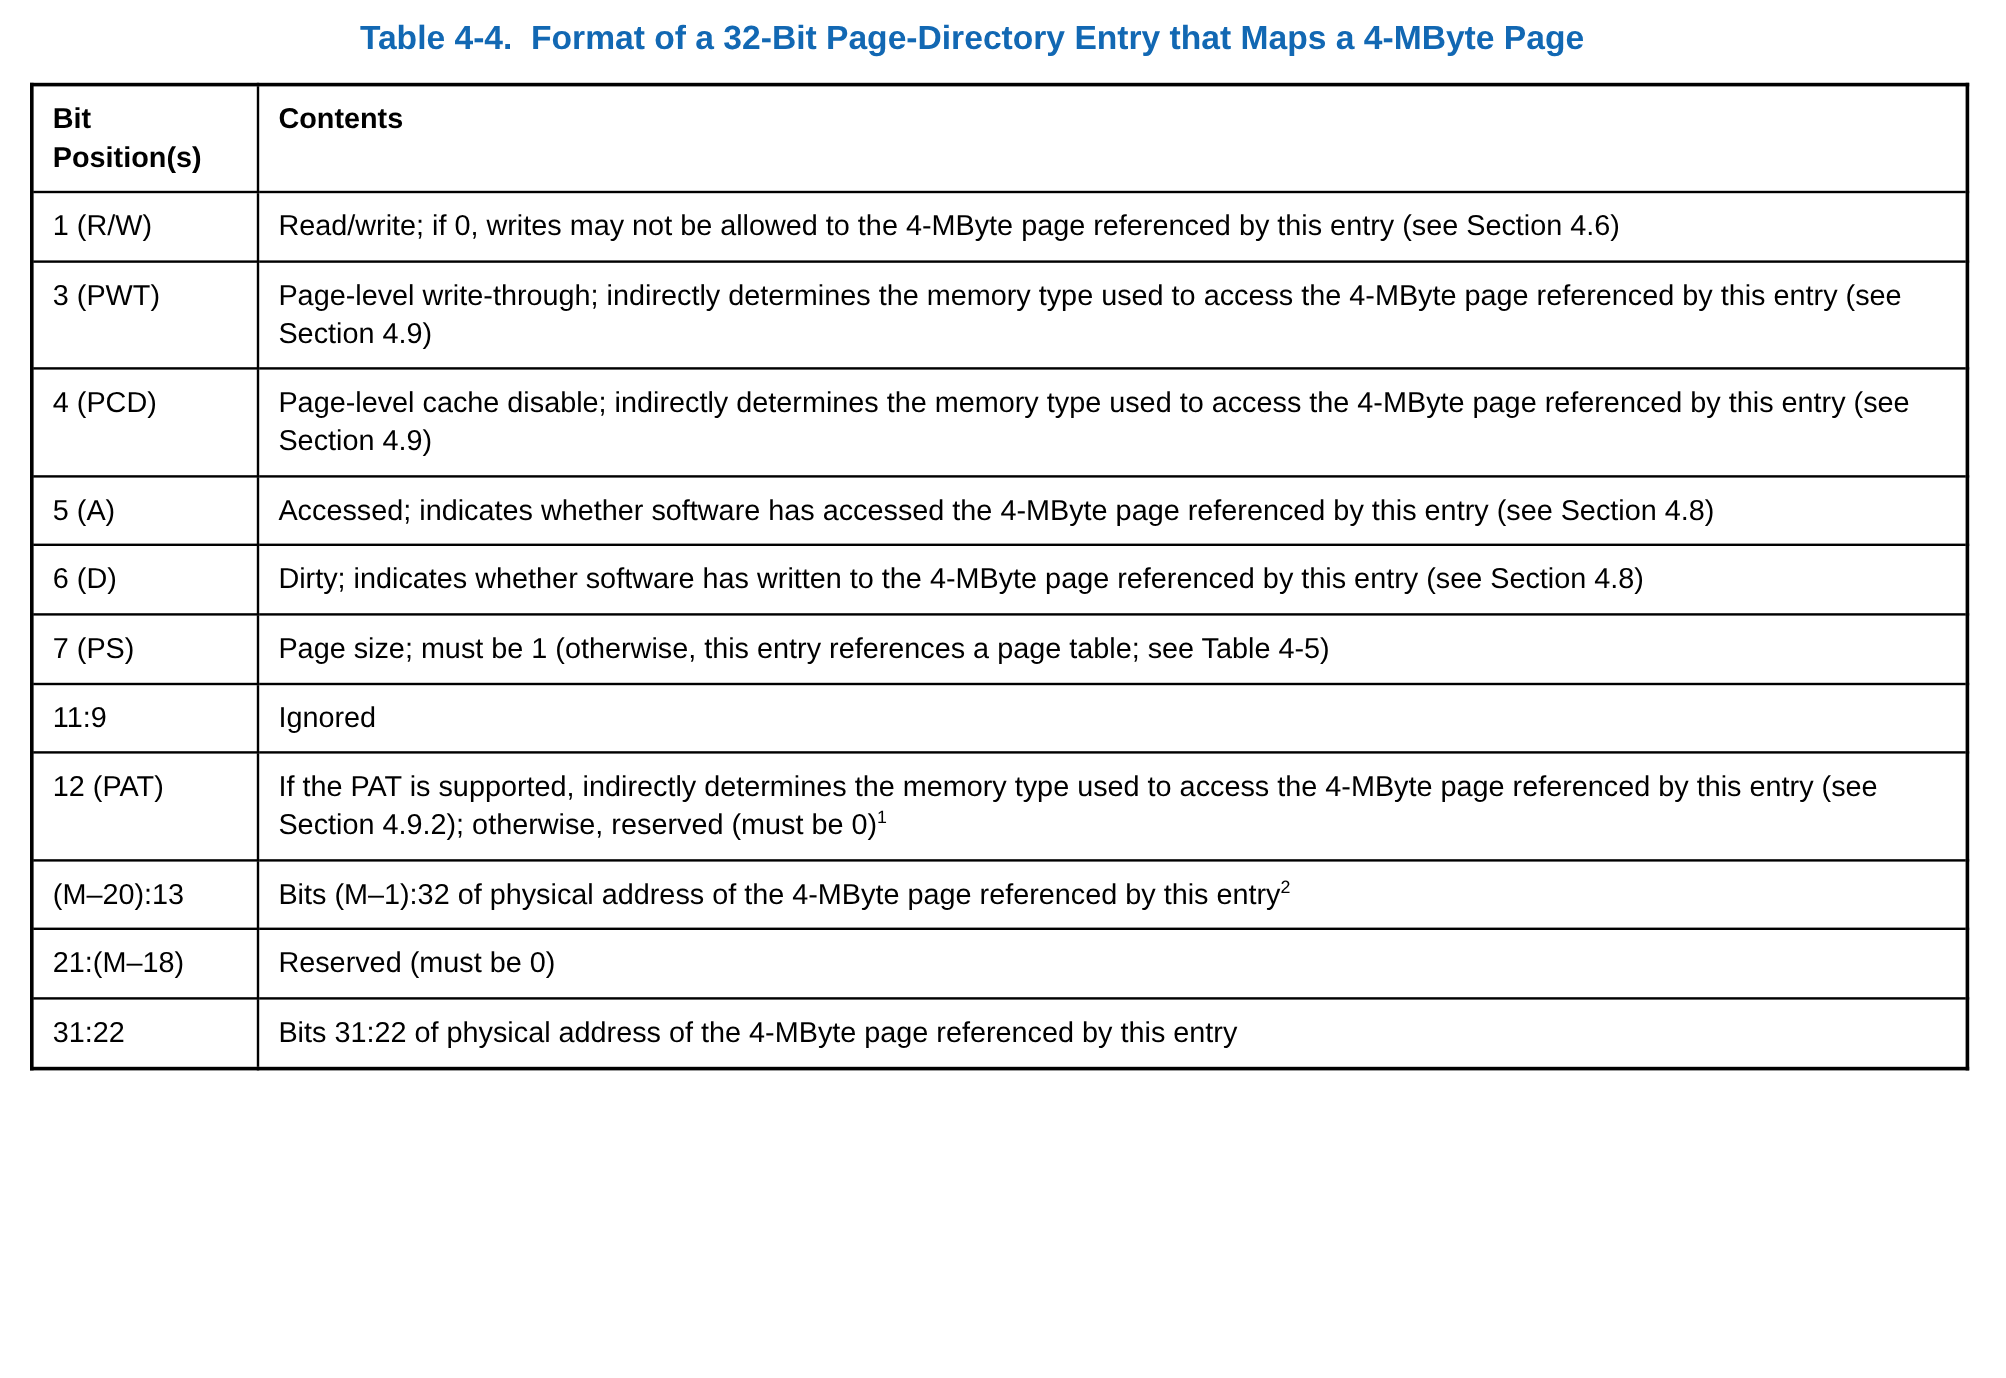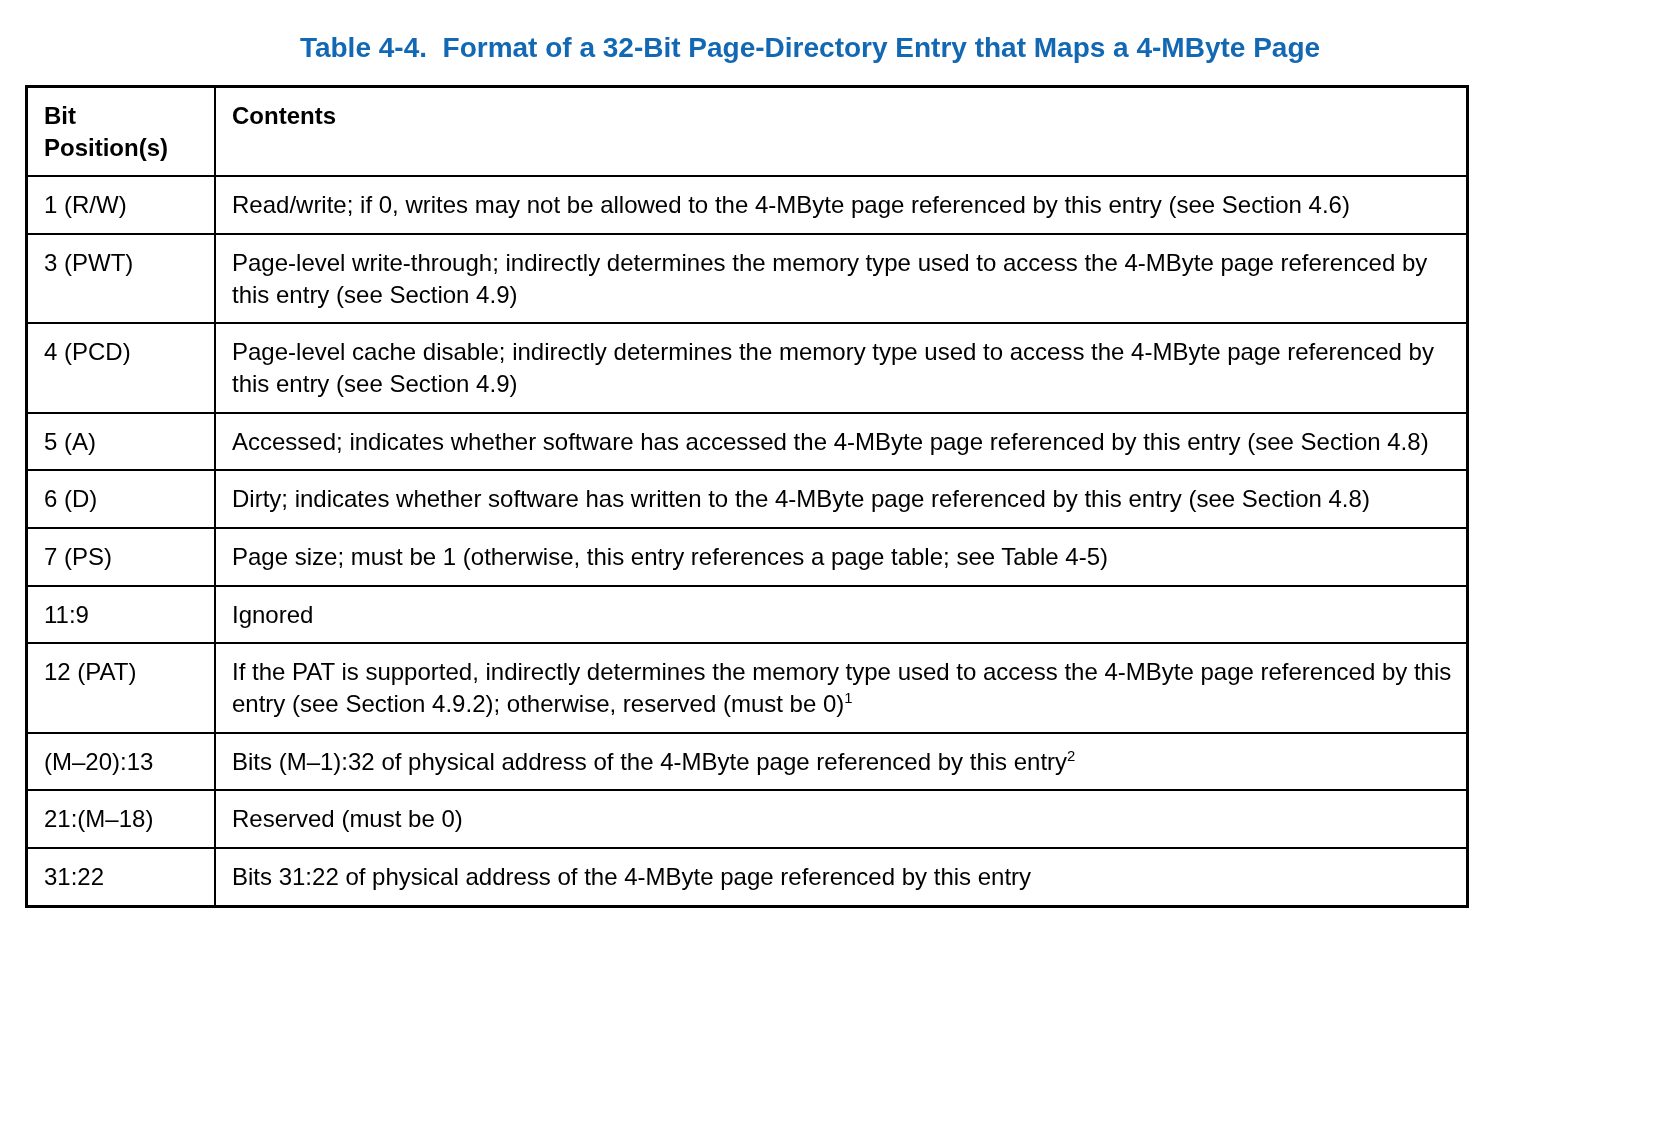--- a/index.html
+++ b/index.html
@@ -11,32 +11,32 @@
   }
   .page {
     position: relative;
     width: 1672px;
     height: 1148px;
     background: #ffffff;
     overflow: hidden;
   }
   .title {
     margin: 0;
-    padding-top: 32px;
+    padding-top: 16px;
     width: 1620px;
     text-align: center;
     font-size: 28px;
     font-weight: bold;
     color: #1268B3;
     white-space: pre-wrap; 
   }
   table.spec {
     border-collapse: collapse;
     table-layout: fixed;
-    width: 1444px;
+    width: 1616px;
     margin: 21px 0 0 25px;
     border: 3px solid #000000;
   }
   table.spec th, table.spec td {
     border: 2px solid #000000;
     vertical-align: top;
     text-align: left;
     font-size: 24px;
     line-height: 1.32;
     padding: 12px 14px 12px 16px;

